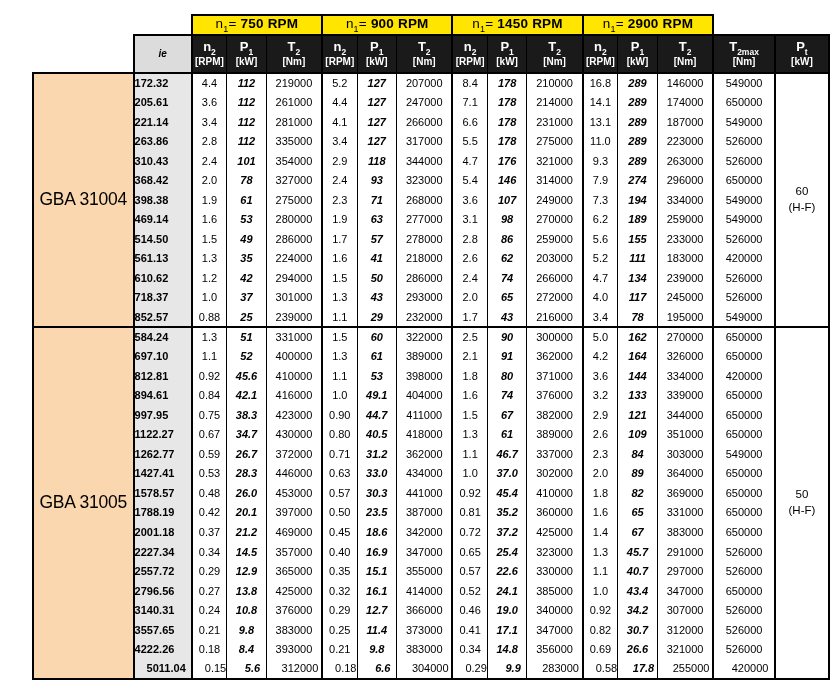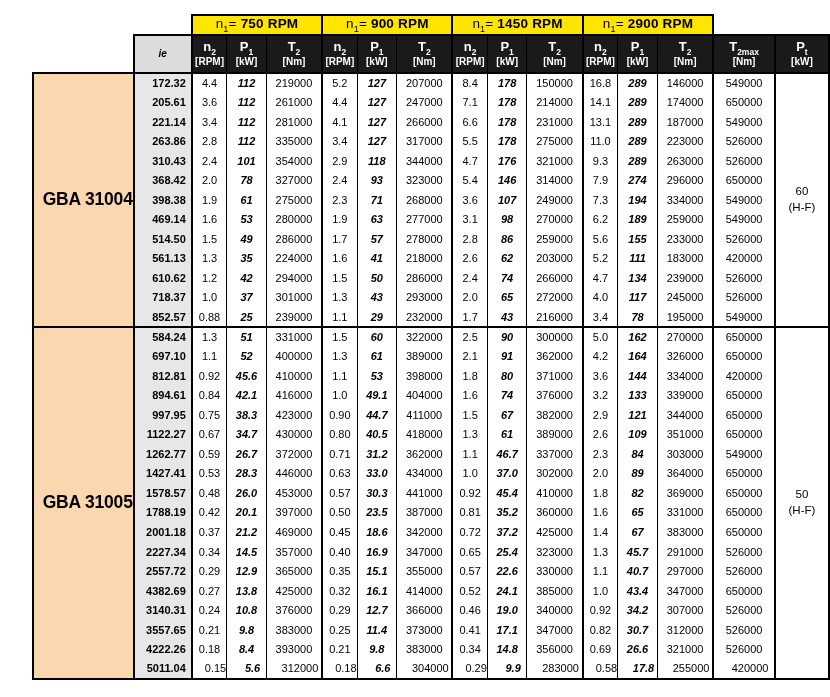--- a/index.html
+++ b/index.html
@@ -40,31 +40,31 @@
     background:var(--iegray2,#DCDCDC);
     border:2.5px solid #000;
     font-weight:800;font-style:italic;font-size:10px;
   }
 
   
   td{font-size:11px;text-align:center;height:19.55px;white-space:nowrap;}
   td.ie{
     background:var(--iegray,#E7E7E7);
     border-left:2.5px solid #000;border-right:2.5px solid #000;
-    font-weight:700;text-align:right;padding-right:5px;font-size:11px;margin-left:48px;
+    font-weight:700;text-align:left;padding-right:5px;font-size:11px;margin-left:48px;
   }
   td.n2{border-left:2.5px solid #000;}
   td.p1{border-left:1px solid #000;border-right:1px solid #000;font-weight:700;font-style:italic;}
   td.t2{border-right:2.5px solid #000;}
   td.t2max{border-left:2.5px solid #000;border-right:2.5px solid #000;}
   td.pt{border:2.5px solid #000;font-size:11.5px;line-height:1.35;vertical-align:middle;}
   td.model{
     background:var(--peach,#FAD7AE);
     border:2.5px solid #000;
-    font-size:17.5px;font-weight:700;letter-spacing:-0.2px;vertical-align:middle;text-align:right;
+    font-size:17.5px;font-weight:400;letter-spacing:-0.2px;vertical-align:middle;
   }
   .cl2{border-left:2.5px solid #000 !important;}
   .cr2{border-right:2.5px solid #000 !important;}
   tr.secTop td{border-top:2.5px solid #000;}
   tr.lastRow td{border-bottom:2.5px solid #000;padding-left:12px;}
 </style>
 </head>
 <body>
 
 <div id="table-wrap">
@@ -162,21 +162,21 @@
           <td class="model" rowspan="13">GBA 31004</td>
           <td class="ie">172.32</td>
           <td class="n2">4.4</td>
           <td class="p1">112</td>
           <td class="t2">219000</td>
           <td class="n2">5.2</td>
           <td class="p1">127</td>
           <td class="t2">207000</td>
           <td class="n2">8.4</td>
           <td class="p1">178</td>
-          <td class="t2">150000</td>
+          <td class="t2">210000</td>
           <td class="n2">16.8</td>
           <td class="p1">289</td>
           <td class="t2">146000</td>
           <td class="t2max">549000</td>
           <td class="pt" rowspan="13">60<br>(H-F)</td>
         </tr>
         <tr class="">
           <td class="ie">205.61</td>
           <td class="n2">3.6</td>
           <td class="p1">112</td>
@@ -574,21 +574,21 @@
           <td class="t2">355000</td>
           <td class="n2">0.57</td>
           <td class="p1">22.6</td>
           <td class="t2">330000</td>
           <td class="n2">1.1</td>
           <td class="p1">40.7</td>
           <td class="t2">297000</td>
           <td class="t2max">526000</td>
         </tr>
         <tr class="">
-          <td class="ie">4382.69</td>
+          <td class="ie">2796.56</td>
           <td class="n2">0.27</td>
           <td class="p1">13.8</td>
           <td class="t2">425000</td>
           <td class="n2">0.32</td>
           <td class="p1">16.1</td>
           <td class="t2">414000</td>
           <td class="n2">0.52</td>
           <td class="p1">24.1</td>
           <td class="t2">385000</td>
           <td class="n2">1.0</td>

